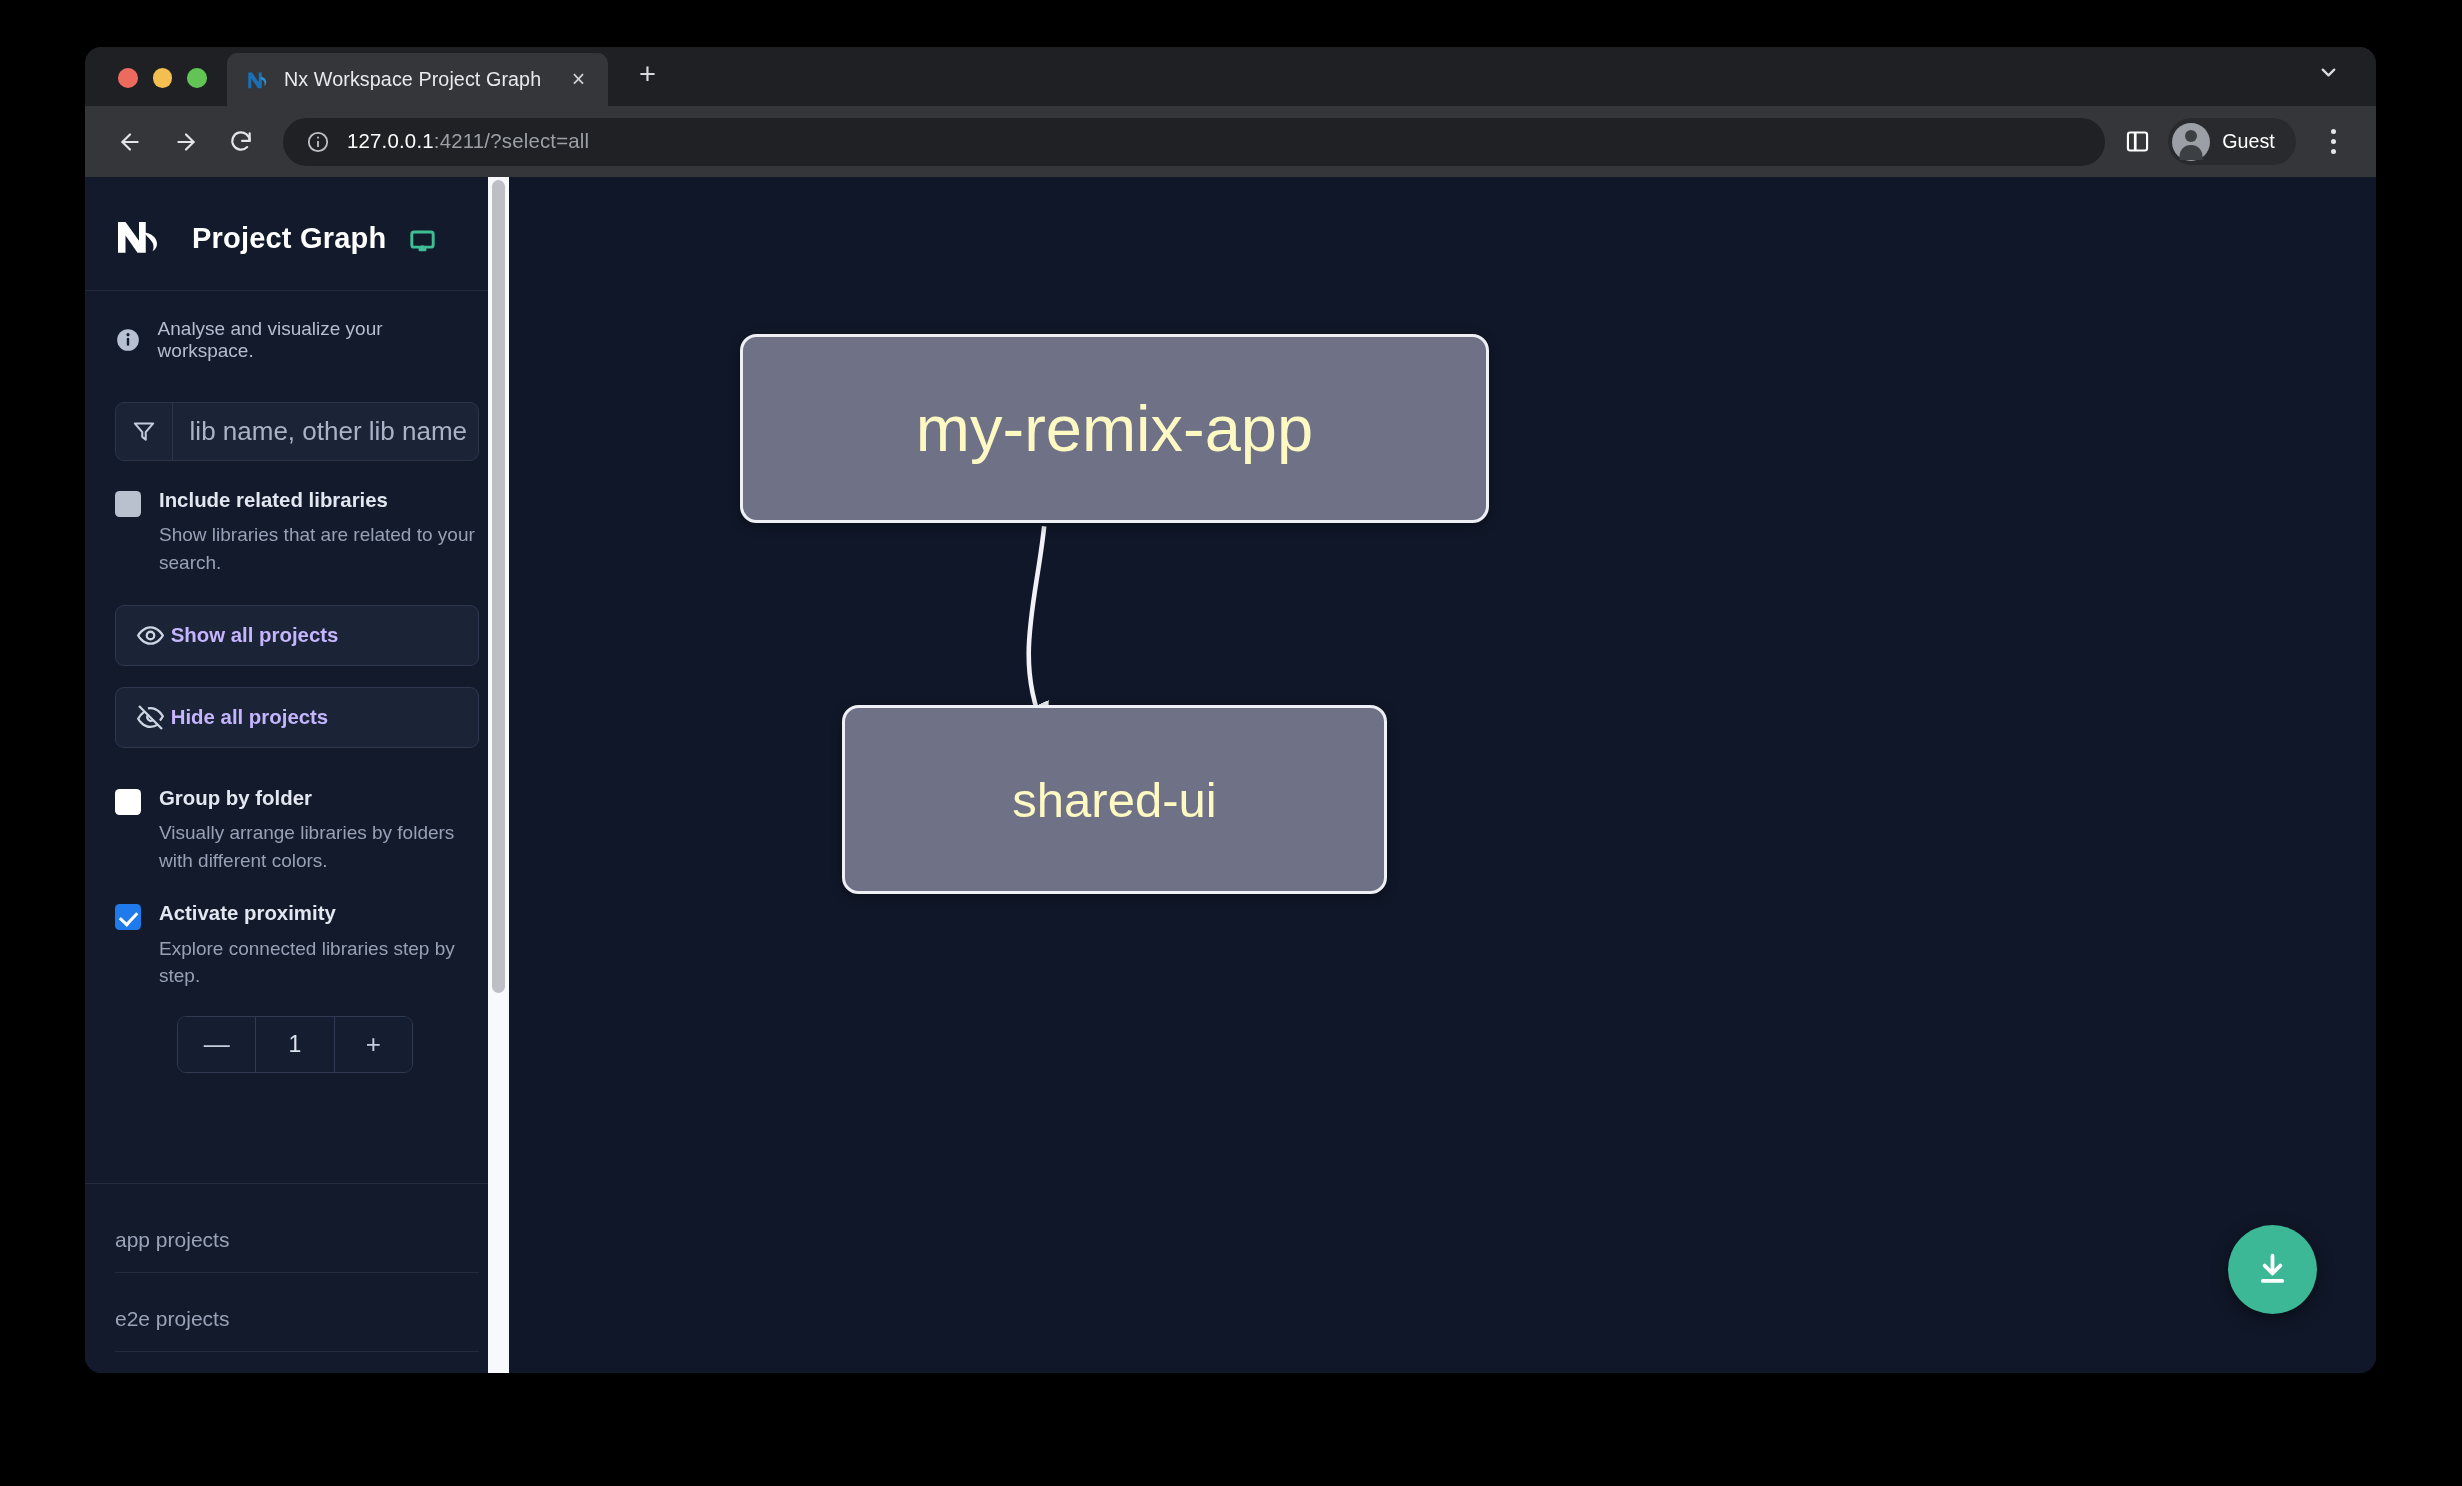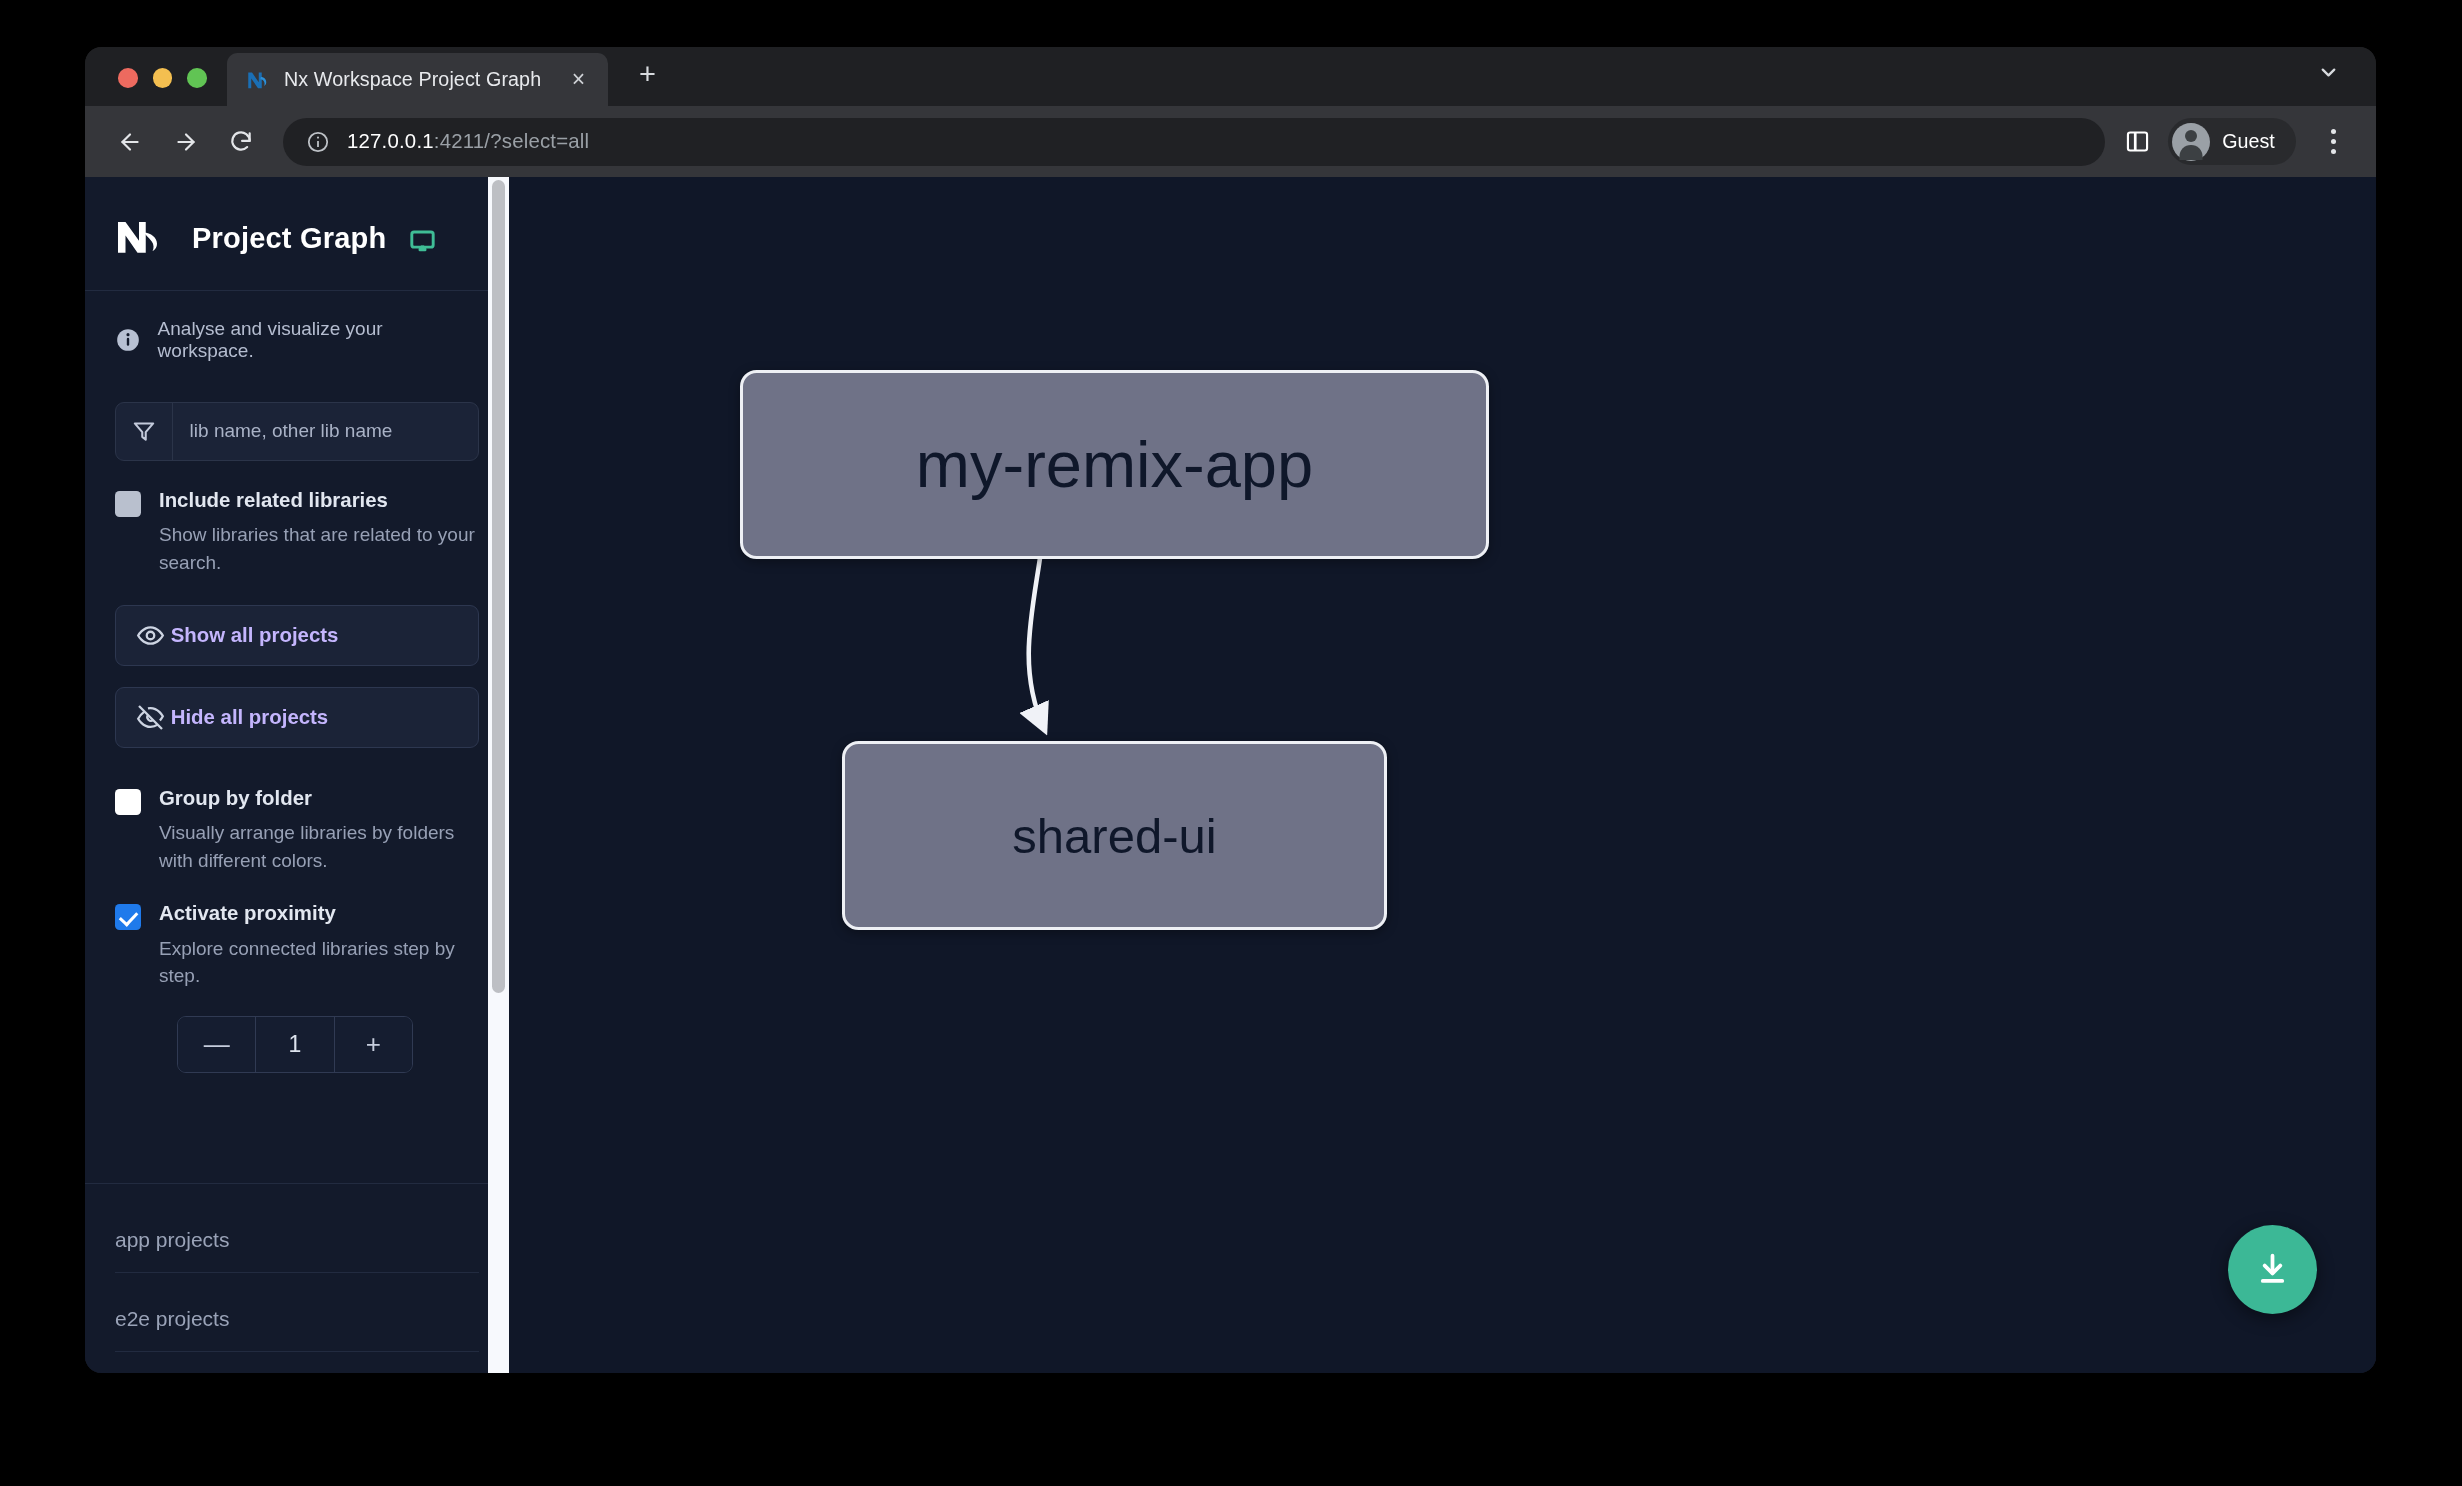--- a/index.html
+++ b/index.html
@@ -182,21 +182,21 @@
   #filter-icon-box {
     width: 57px; height: 100%;
     display: flex; align-items: center; justify-content: center;
     border-right: 0.8px solid #2b3449;
     flex: none;
   }
   #filter-icon { width: 26px; height: 26px; color: #c3cadb; }
   #filter-input {
     flex: 1 1 auto; height: 100%;
     background: transparent; border: none; outline: none;
-    color: #fdba74; font-size: 19px;
+    color: #fdba74; font-size: 26px;
     font-family: "Liberation Sans", sans-serif;
     padding: 0 16.6px;
   }
   #filter-input::placeholder { color: #a9b2c6; }
 
   .check-row { display: flex; gap: 18px; align-items: flex-start; margin-bottom: 3px; }
   .checkbox {
     width: 26px; height: 26px; border-radius: 4.5px; flex: none; margin-top: 3px;
     cursor: pointer; position: relative;
   }
@@ -280,24 +280,23 @@
     flex: 1 1 auto; position: relative;
     background: #101728;
     overflow: hidden;
   }
   .graph-node {
     position: absolute;
     background: #6f7287;
     border: 3.8px solid #eef0f5;
     border-radius: 16.6px;
     display: flex; align-items: center; justify-content: center;
-    color: #0f172a;
+    color: #fef9c3;
     cursor: pointer;
     box-shadow: 0 3px 10.6px rgba(0,0,0,0.35);
-    margin-top: 36px;
   }
   #node-my-remix-app {
     left: 231px; top: 157px; width: 749px; height: 189px;
     font-size: 65px;
   }
   #node-shared-ui {
     left: 333px; top: 528px; width: 545px; height: 189px;
     font-size: 49px;
   }
   #graph-edges { position: absolute; inset: 0; width: 100%; height: 100%; pointer-events: none; }

